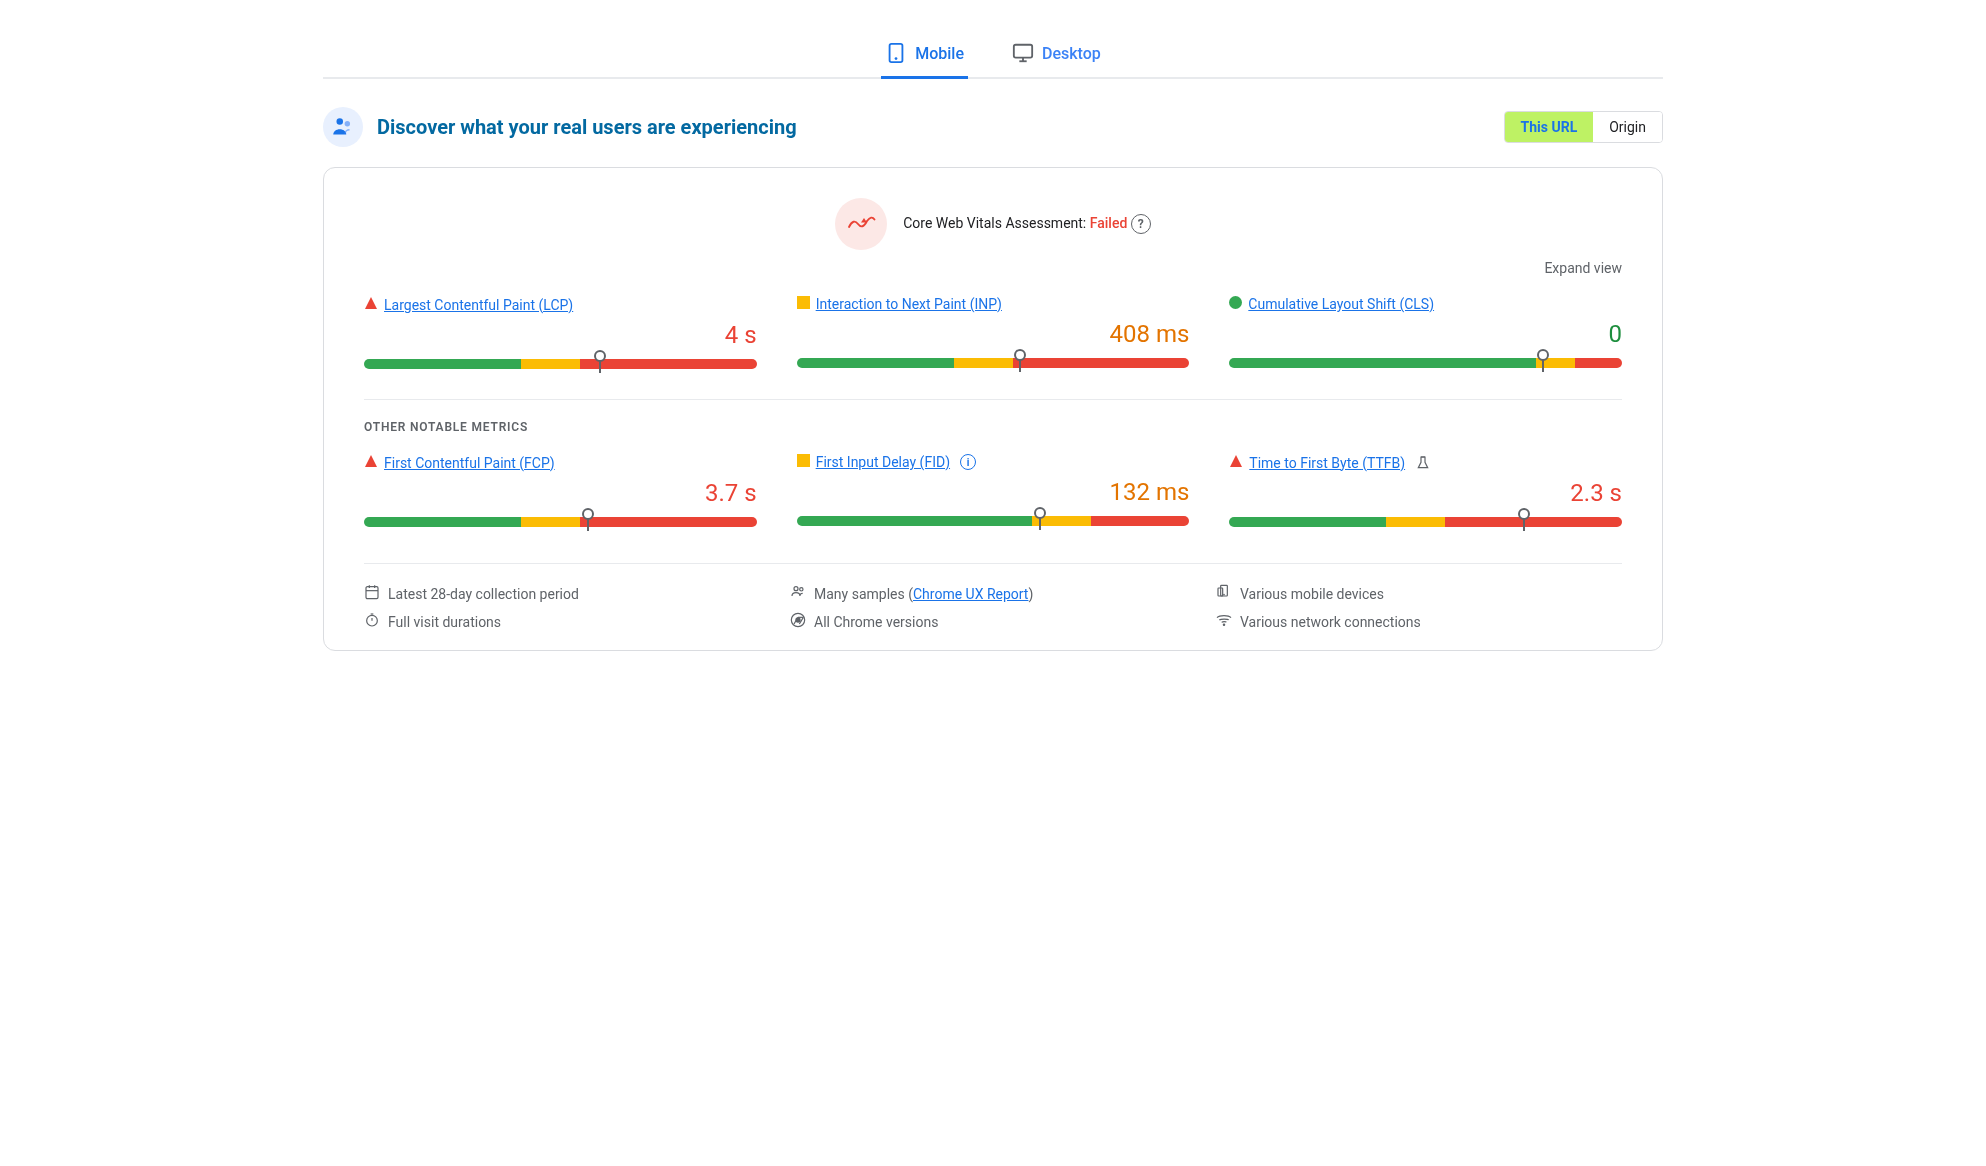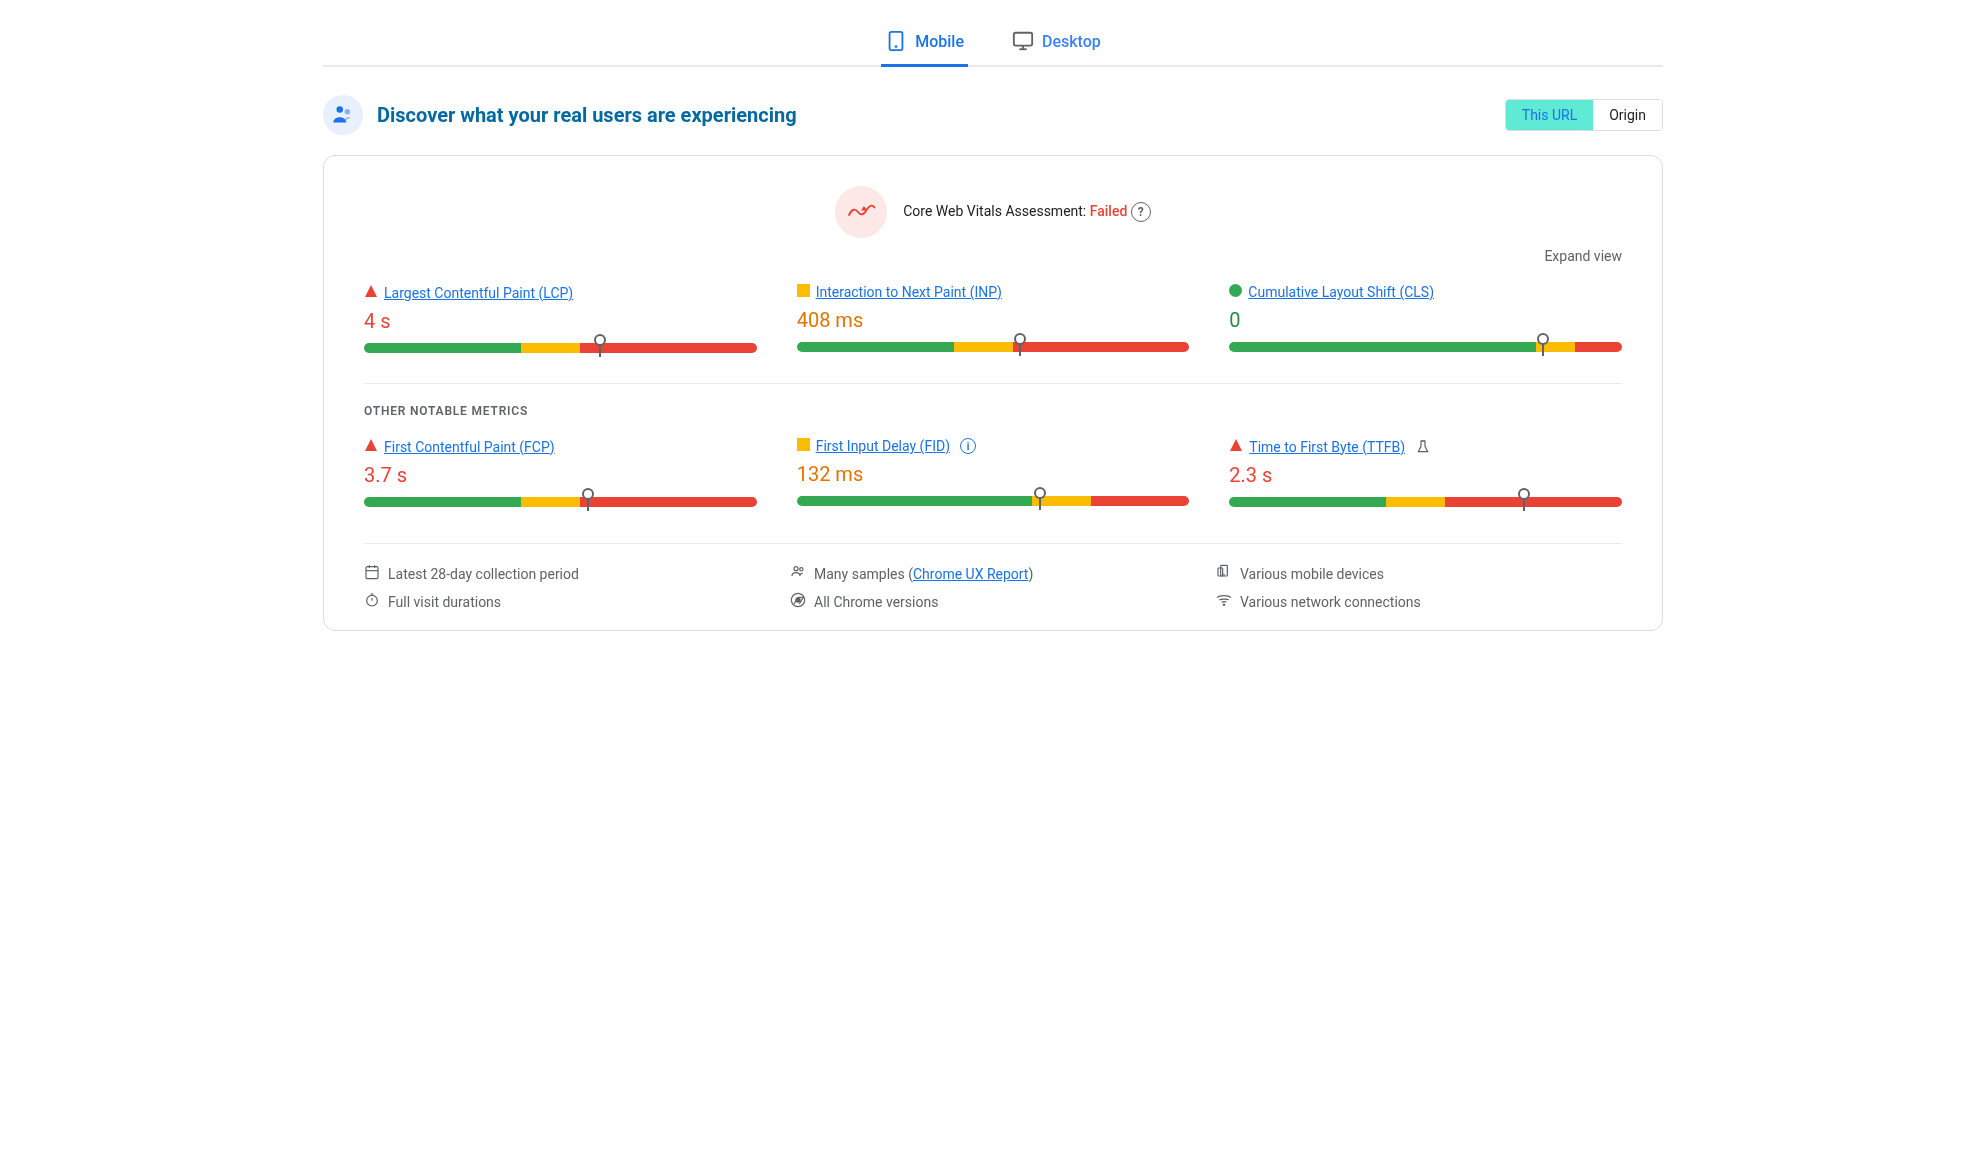--- a/index.html
+++ b/index.html
@@ -5,21 +5,21 @@
     * { box-sizing: border-box; margin: 0; padding: 0; }
     body {
       font-family: -apple-system, BlinkMacSystemFont, 'Segoe UI', Roboto, Arial, sans-serif;
       background: #fff;
       color: #202124;
       font-size: 14px;
     }
 
     .page-wrapper {
       max-width: 1400px;
-      margin: 0 auto;
+      margin: 12px auto;
       padding: 20px 30px;
     }
 
     
     .tabs-bar {
       display: flex;
       justify-content: center;
       gap: 40px;
       margin-bottom: 28px;
       border-bottom: 2px solid #e8eaed;
@@ -83,23 +83,23 @@
     .url-toggle button {
       padding: 7px 16px;
       font-size: 14px;
       border: none;
       cursor: pointer;
       background: #fff;
       color: #202124;
       font-family: inherit;
     }
     .url-toggle button.active {
-      background: #5eead4;
+      background: #bef264;
       color: #1a73e8;
-      font-weight: 400;
+      font-weight: 700;
     }
 
     
     .main-card {
       border: 1px solid #dadce0;
       border-radius: 12px;
       padding: 30px 40px 18px;
     }
 
     
@@ -162,23 +162,23 @@
       margin-bottom: 8px;
     }
 
     .metric-name {
       font-size: 14px;
       color: #1a73e8;
       text-decoration: underline;
       cursor: pointer;
     }
     .metric-value {
-      font-size: 20px;
+      font-size: 24px;
       font-weight: 400;
-      text-align: left;
+      text-align: right;
       margin-bottom: 10px;
     }
     .value-red { color: #ea4335; }
     .value-orange { color: #e37400; }
     .value-green { color: #1e8e3e; }
 
     
     .progress-bar-container {
       position: relative;
       height: 10px;

